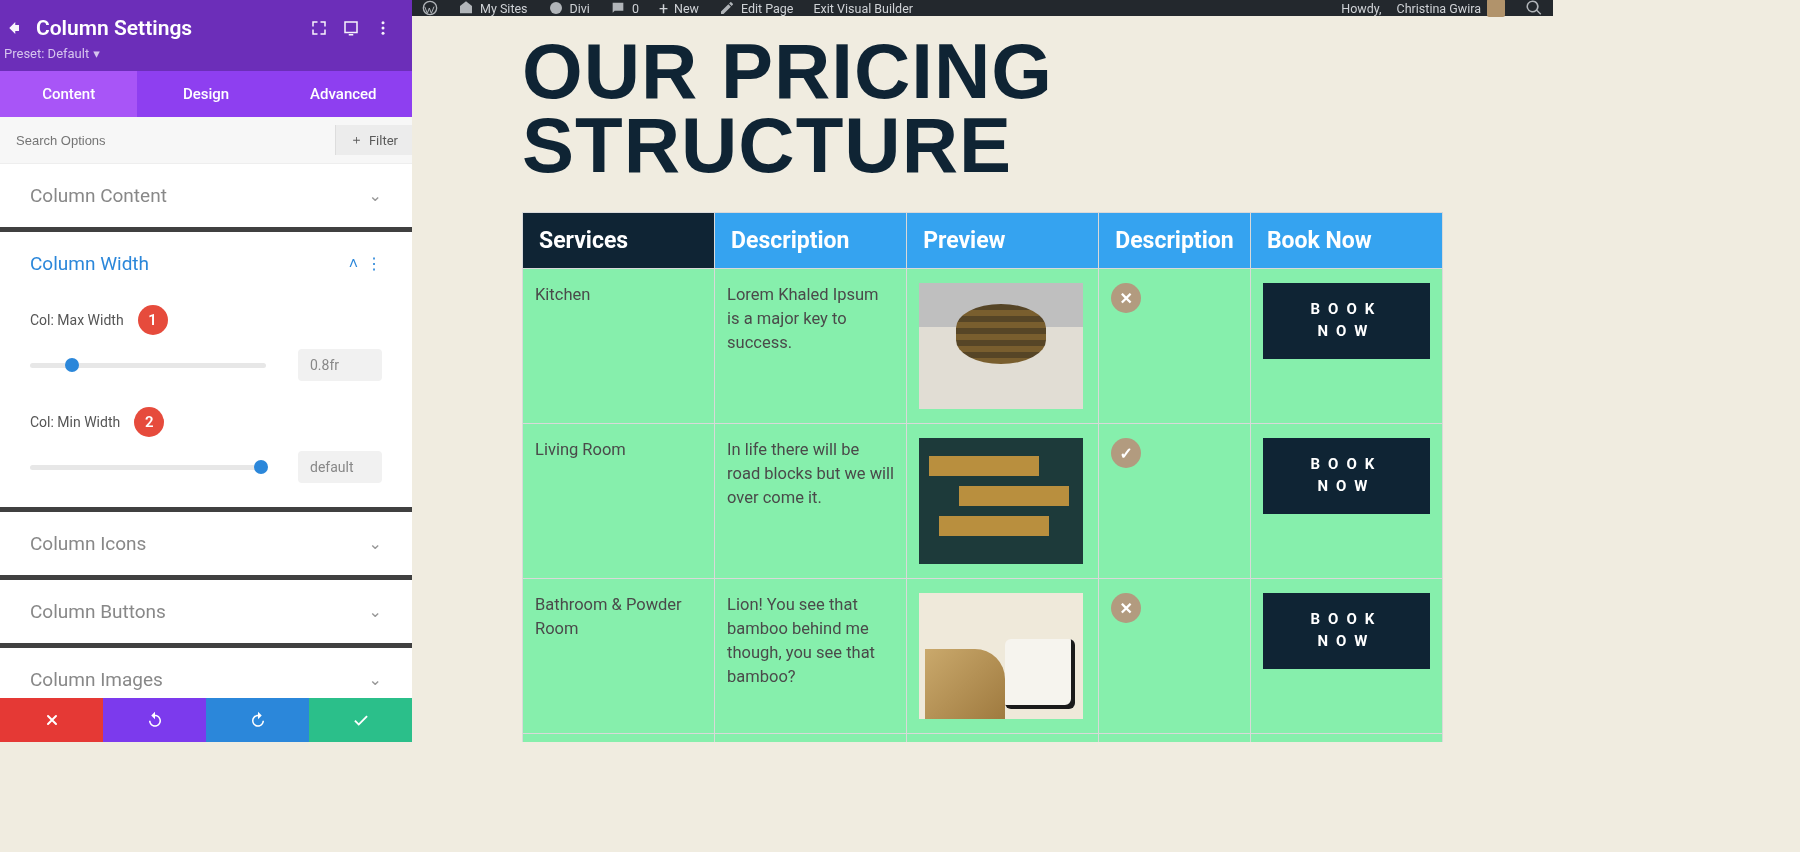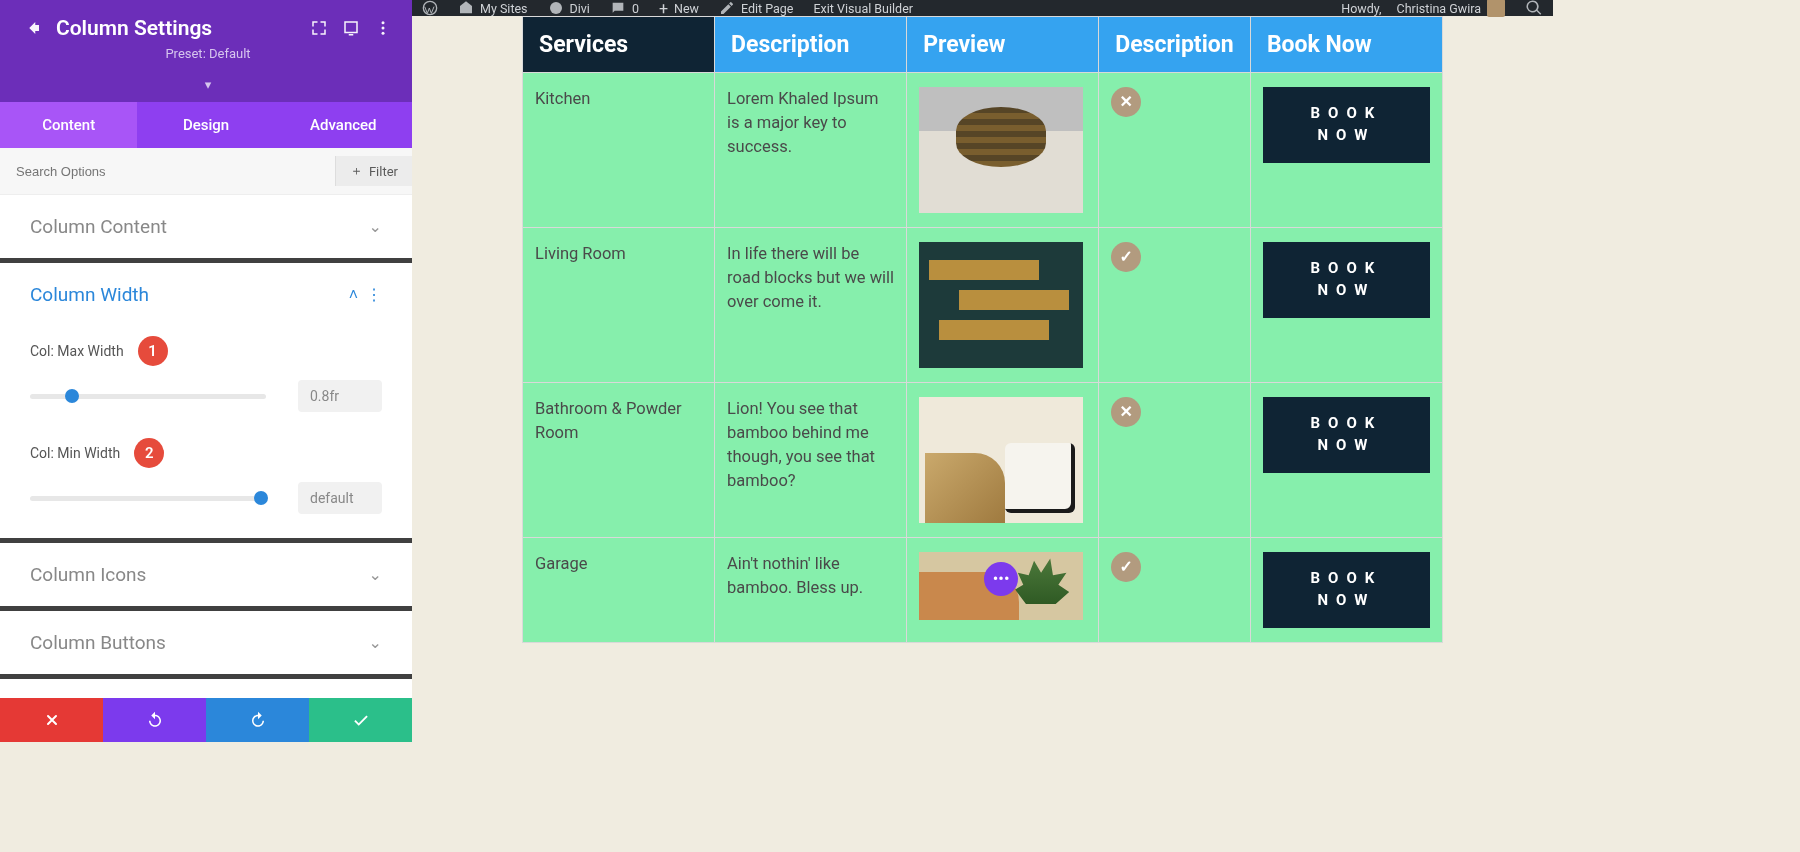--- a/index.html
+++ b/index.html
@@ -1,25 +1,25 @@
 <!DOCTYPE html>
 <html><head>
   <meta charset="utf-8">
   <style>
     * { margin: 0; padding: 0; box-sizing: border-box; }
     body { font-family: -apple-system, BlinkMacSystemFont, "Segoe UI", Roboto, Helvetica, Arial, sans-serif; background: #f0ece0; overflow: hidden; position: relative; width: 1553px; height: 742px; }
 
     
     .panel { position: absolute; left:0; top:0; width:412px; height:100%; background:#fff; display:flex; flex-direction:column; box-shadow: 1px 0 3px rgba(0,0,0,.15);}
-    .panel-header { background:#6c2eb9; color:#fff; padding:16px 20px 10px 24px; }
+    .panel-header { background:#6c2eb9; color:#fff; padding:16px 20px 10px 4px; }
     .panel-header-row1 { display:flex; align-items:center; gap:14px; }
     .panel-header-row1 .title { font-size:21px; font-weight:600; flex:1; }
     .panel-header-row1 .hicon { width:18px; height:18px; display:flex; align-items:center; justify-content:center; opacity:.95; cursor:pointer; }
     .panel-header-row1 .hicon svg { width:18px; height:18px; fill:#fff; }
-    .preset { margin-top:6px; font-size:13px; color:#d6c5ee; display:flex; align-items:center; gap:16px; cursor:pointer;flex-direction:column;}
+    .preset { margin-top:6px; font-size:13px; color:#d6c5ee; display:flex; align-items:center; gap:4px; cursor:pointer;}
     .tabs { display:flex; background:#8e3ff0; color:#fff; }
     .tabs .tab { flex:1; text-align:center; padding:14px 5px; font-size:15px; font-weight:500; cursor:pointer; }
     .tabs .tab.active { background:#a855f7; }
     .searchbar { display:flex; align-items:center; justify-content:space-between; padding:8px 0 8px 16px; background:#f7f7f7; border-bottom:1px solid #eee;}
     .searchbar input { border:none; background:transparent; font-size:13px; color:#9a9a9a; outline:none; flex:1;}
     .filter-btn { display:flex; align-items:center; gap:6px; padding:6px 14px; background:#ececec; color:#5a5a5a; font-size:13px; cursor:pointer; border-left:1px solid #ddd;}
     .panel-body { flex:1; overflow:auto; }
     .acc-item { border-bottom:5px solid #404040; }
     .acc-head { display:flex; align-items:center; justify-content:space-between; padding:20px 30px; cursor:pointer; }
     .acc-head .lbl { font-size:19px; color:#888; }
@@ -250,20 +250,21 @@
       <span class="avatar"></span>
     </div>
     <div class="witem search">
         <svg viewBox="0 0 24 24" fill="#b1b5b9">
           <path d="M10 2a8 8 0 105.3 14l5 5 1.4-1.4-5-5A8 8 0 0010 2zm0 2a6 6 0 110 12 6 6 0 010-12z"></path>
         </svg>
       </div>
   </div>
 
   <div class="page-area">
+    <h1 class="page-title">OUR PRICING STRUCTURE</h1>
 
     <table class="pricing">
       <colgroup>
           <col style="width:190px">
           <col style="width:190px">
           <col style="width:190px">
           <col style="width:150px">
           <col style="width:190px">
         </colgroup>
       <thead>

